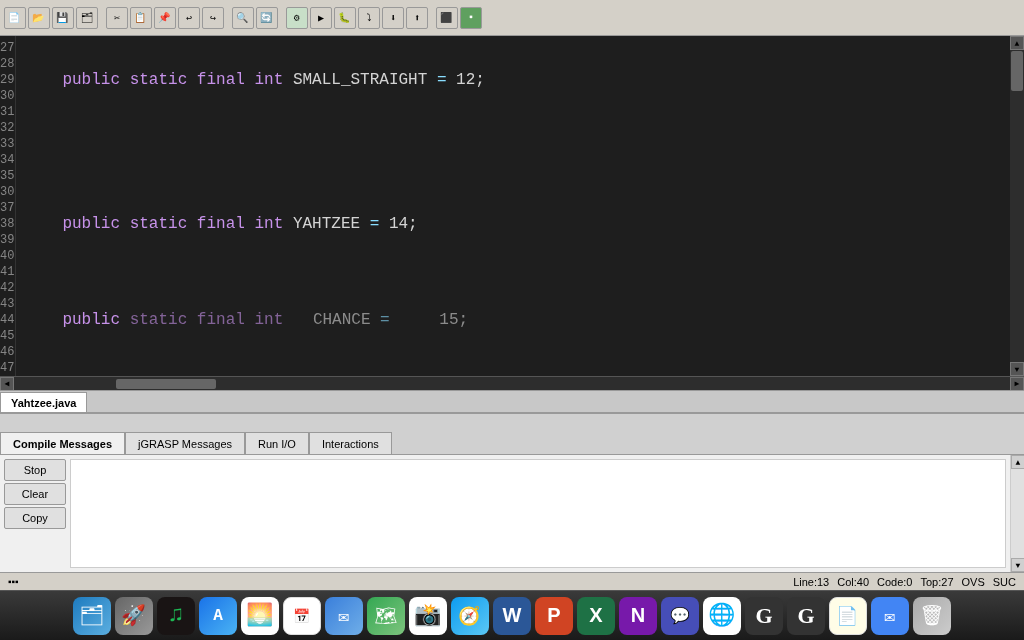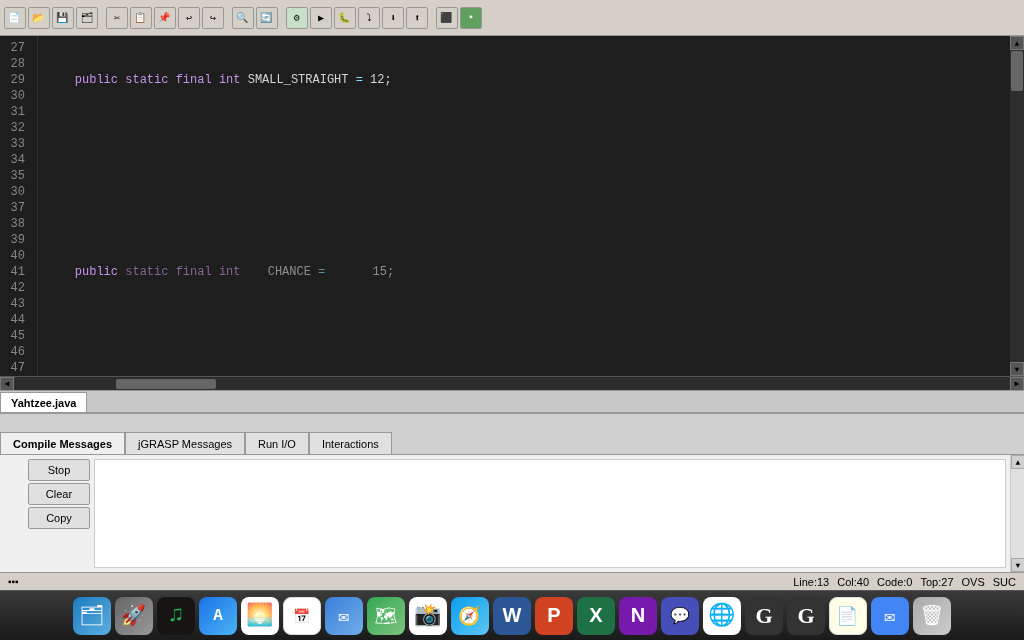--- a/index.html
+++ b/index.html
@@ -37,39 +37,39 @@
 
     #code-area {
       flex: 1;
       display: flex;
       background: #1e1e1e;
       overflow: hidden;
       position: relative;
     }
 
     #line-numbers {
-      width: 38px;
+      width: 16px;
       background: #1e1e1e;
       color: #858585;
       padding: 4px 12px 4px 0;
       text-align: right;
       font-size: 12px;
       line-height: 16px;
       user-select: none;
       overflow: hidden;
       flex-shrink: 0;
       border-right: 1px solid #333;
     }
 
     #code-content {
       flex: 1;
       padding: 4px 8px;
       overflow: auto;
       line-height: 16px;
-      font-size: 12px;
+      font-size: 16px;
       color: #d4d4d4;
       white-space: pre;
     }
 
     #scrollbar-right {
       width: 14px;
       background: #2d2d2d;
       display: flex; flex-direction: column;
       flex-shrink: 0;
     }
@@ -146,21 +146,20 @@
       cursor: pointer;
       height: 22px;
       display: flex; align-items: center;
     }
     .bottom-tab.active { background: #f0f0f0; font-weight: bold; }
 
     #bottom-content {
       flex: 1;
       display: flex;
       overflow: hidden;
-      margin-left: 24px;
     }
 
     #bottom-buttons {
       width: 70px;
       padding: 4px;
       display: flex;
       flex-direction: column;
       gap: 2px;
       background: #f0f0f0;
       flex-shrink: 0;
@@ -296,20 +295,21 @@
       <div>45</div>
       <div>46</div>
       <div>47</div>
 
     </div>
 
     <div id="code-content">
       <div>    <span class="kw">public</span> <span class="kw">static</span> <span class="kw">final</span> <span class="kw">int</span> SMALL_STRAIGHT <span class="op">=</span> 12;</div>
       <div>&nbsp;</div>
       <div>&nbsp;</div>
+      <div>    <span class="kw">public</span> <span class="kw">static</span> <span class="kw">final</span> <span class="kw">int</span> YAHTZEE <span class="op">=</span> 14;</div>
       <div>&nbsp;</div>
       <div>    <span class="kw">public</span> <span class="kw" style="opacity:0.6;">static</span> <span class="kw" style="opacity:0.6;">final</span> <span class="kw" style="opacity:0.6;">int</span> <span style="opacity:0.6;margin-left:20px;">CHANCE</span> <span class="op" style="opacity:0.6;">=</span> <span style="opacity:0.6;margin-left:40px;">15;</span></div>
       
       
       
       
       
       
       
       

